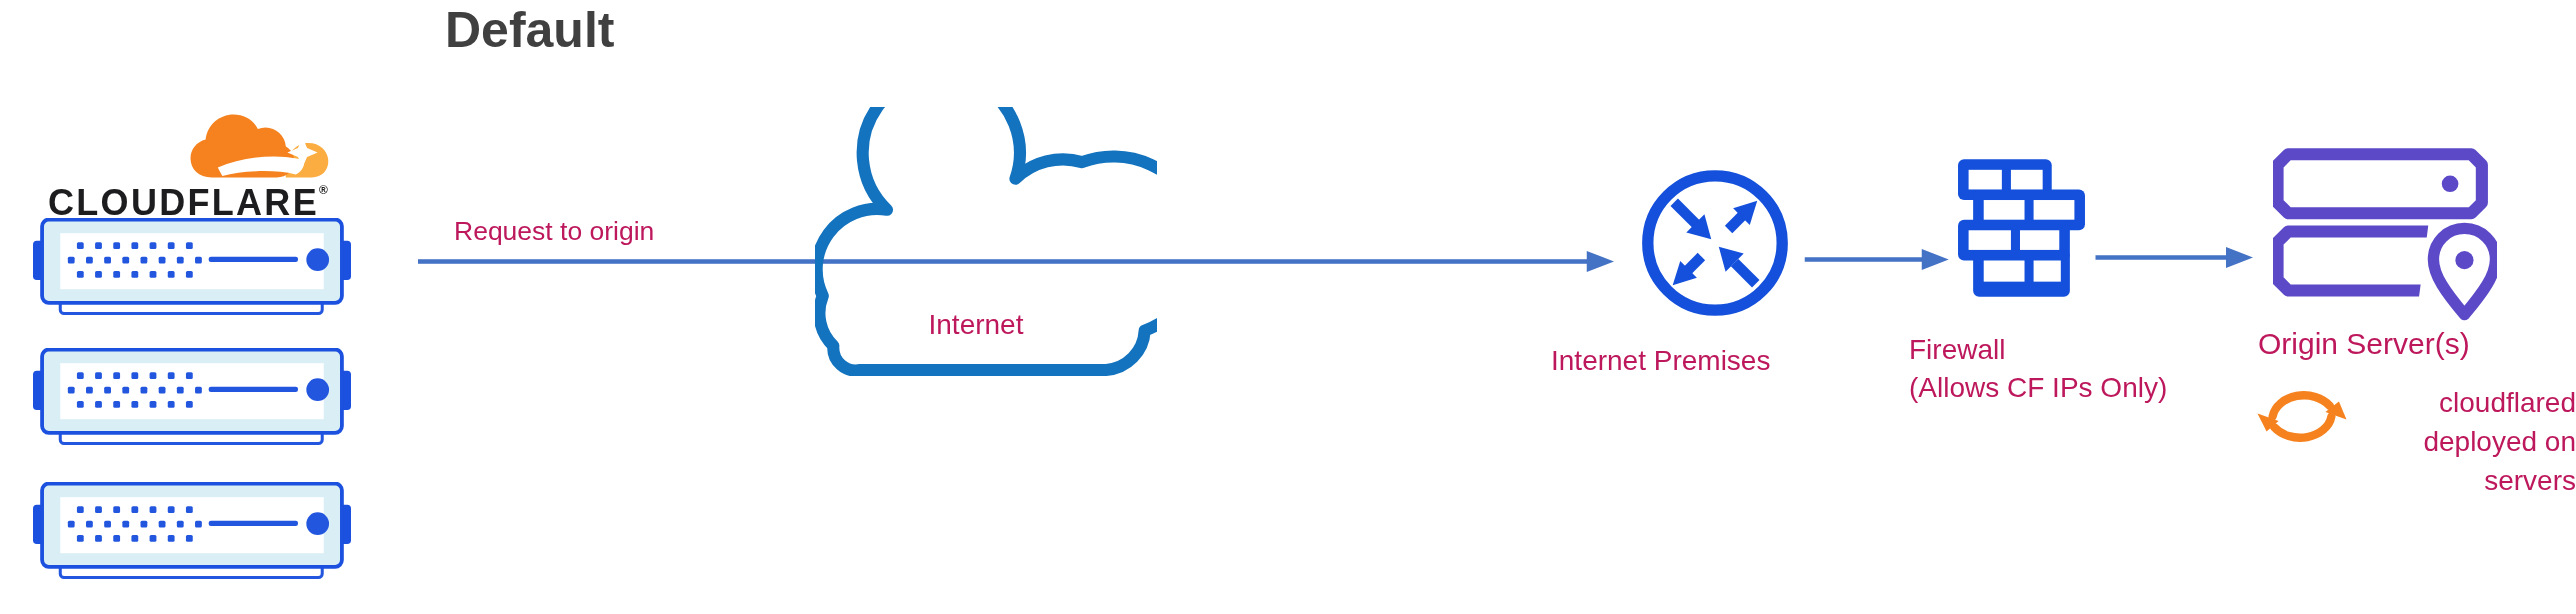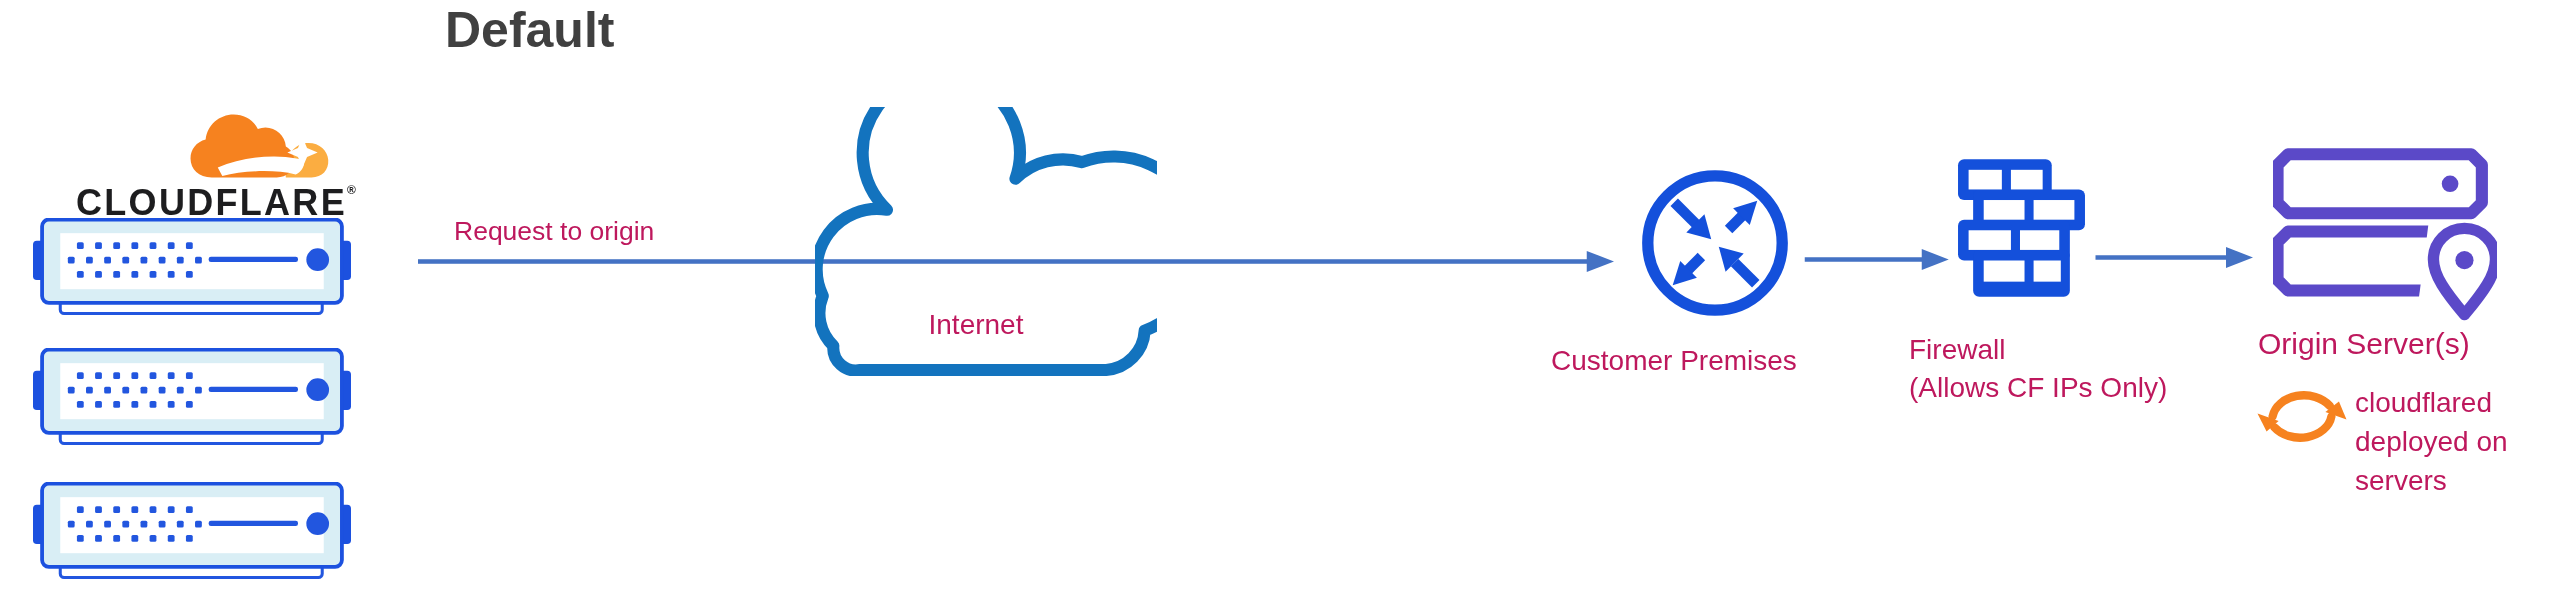--- a/index.html
+++ b/index.html
@@ -1,29 +1,29 @@
 <!DOCTYPE html>
 <html style="font-size:12px"><head>
 <meta charset="utf-8">
 <style>
   html,body{margin:0;padding:0;background:#ffffff;}
   body{font-family:"Liberation Sans","DejaVu Sans",sans-serif;}
   #canvas{position:relative;width:2576px;height:614px;background:#ffffff;overflow:hidden;}
   .abs{position:absolute;}
   .lbl{color:#be185d;font-size:28px;line-height:38px;font-weight:500;}
   #title{left:445px;top:1.5px;font-size:50px;font-weight:600;color:#404040;line-height:1.15;}
-  #wordmark{left:48px;top:182px;font-size:36px;font-weight:800;letter-spacing:2.3px;color:#1D1D1F;white-space:nowrap;margin-left:28px;}
+  #wordmark{left:48px;top:182px;font-size:36px;font-weight:800;letter-spacing:2.3px;color:#1D1D1F;white-space:nowrap;}
   #wordmark sup{font-size:12px;font-weight:700;vertical-align:21px;letter-spacing:0;}
   #request-label{left:454px;top:212px;font-size:26.5px;}
   #cfip-label{left:386px;top:277px;font-size:26.5px;line-height:35px;}
   #internet-label{left:893px;top:306px;width:166px;text-align:center;font-size:28px;}
   #cpe-label{left:1551px;top:342px;}
   #firewall-label{left:1909px;top:331px;width:275px;text-align:left;}
   #origin-label{left:2258px;top:325px;font-size:30px;}
-  #cloudflared-label{left:2355px;top:383px;width:221px;font-size:28px;line-height:39px;}
+  #cloudflared-label{left:2355px;top:383px;width:221px;font-size:28px;line-height:39px;text-align:right;}
 </style>
 </head>
 <body>
 
 <div id="canvas">
 
   <div class="abs" id="title">Default</div>
 
   <svg class="abs" style="left:189px;top:107px;" width="140" height="72" viewBox="0 0 185 95">
     <path fill="#FBAD41" d="M128 93 C126 70 134 52 152 48 C170 45 183 56 184 70 C185 83 176 93 162 93 Z"></path>
@@ -158,21 +158,21 @@
       <polygon points="93,93 60,84 84,60" stroke="none"></polygon>
       <line x1="116" y1="80" x2="140" y2="56"></line>
       <polygon points="154,42 122,52 144,74" stroke="none"></polygon>
       <line x1="80" y1="116" x2="56" y2="140"></line>
       <polygon points="42,154 52,122 74,144" stroke="none"></polygon>
       <line x1="152" y1="152" x2="124" y2="124"></line>
       <polygon points="103,103 112,136 136,112" stroke="none"></polygon>
     </g>
   </svg>
   <div class="abs lbl" id="cpe-label">
-    <div>Customer Premises</div>
+    <div>Internet Premises</div>
   </div>
 
   <svg class="abs" style="left:1804px;top:249px;" width="147" height="21" viewBox="0 0 194 28">
     <rect x="0" y="11" width="158" height="6" fill="#4472C4"></rect>
     <polygon points="192,14 156,0 156,28" fill="#4472C4"></polygon>
   </svg>
 
   <svg class="abs" style="left:1955px;top:156px;" width="133" height="144" viewBox="0 0 176 190">
     <g fill="#1450DB">
       <rect x="4" y="4" width="124" height="54" rx="8"></rect>

